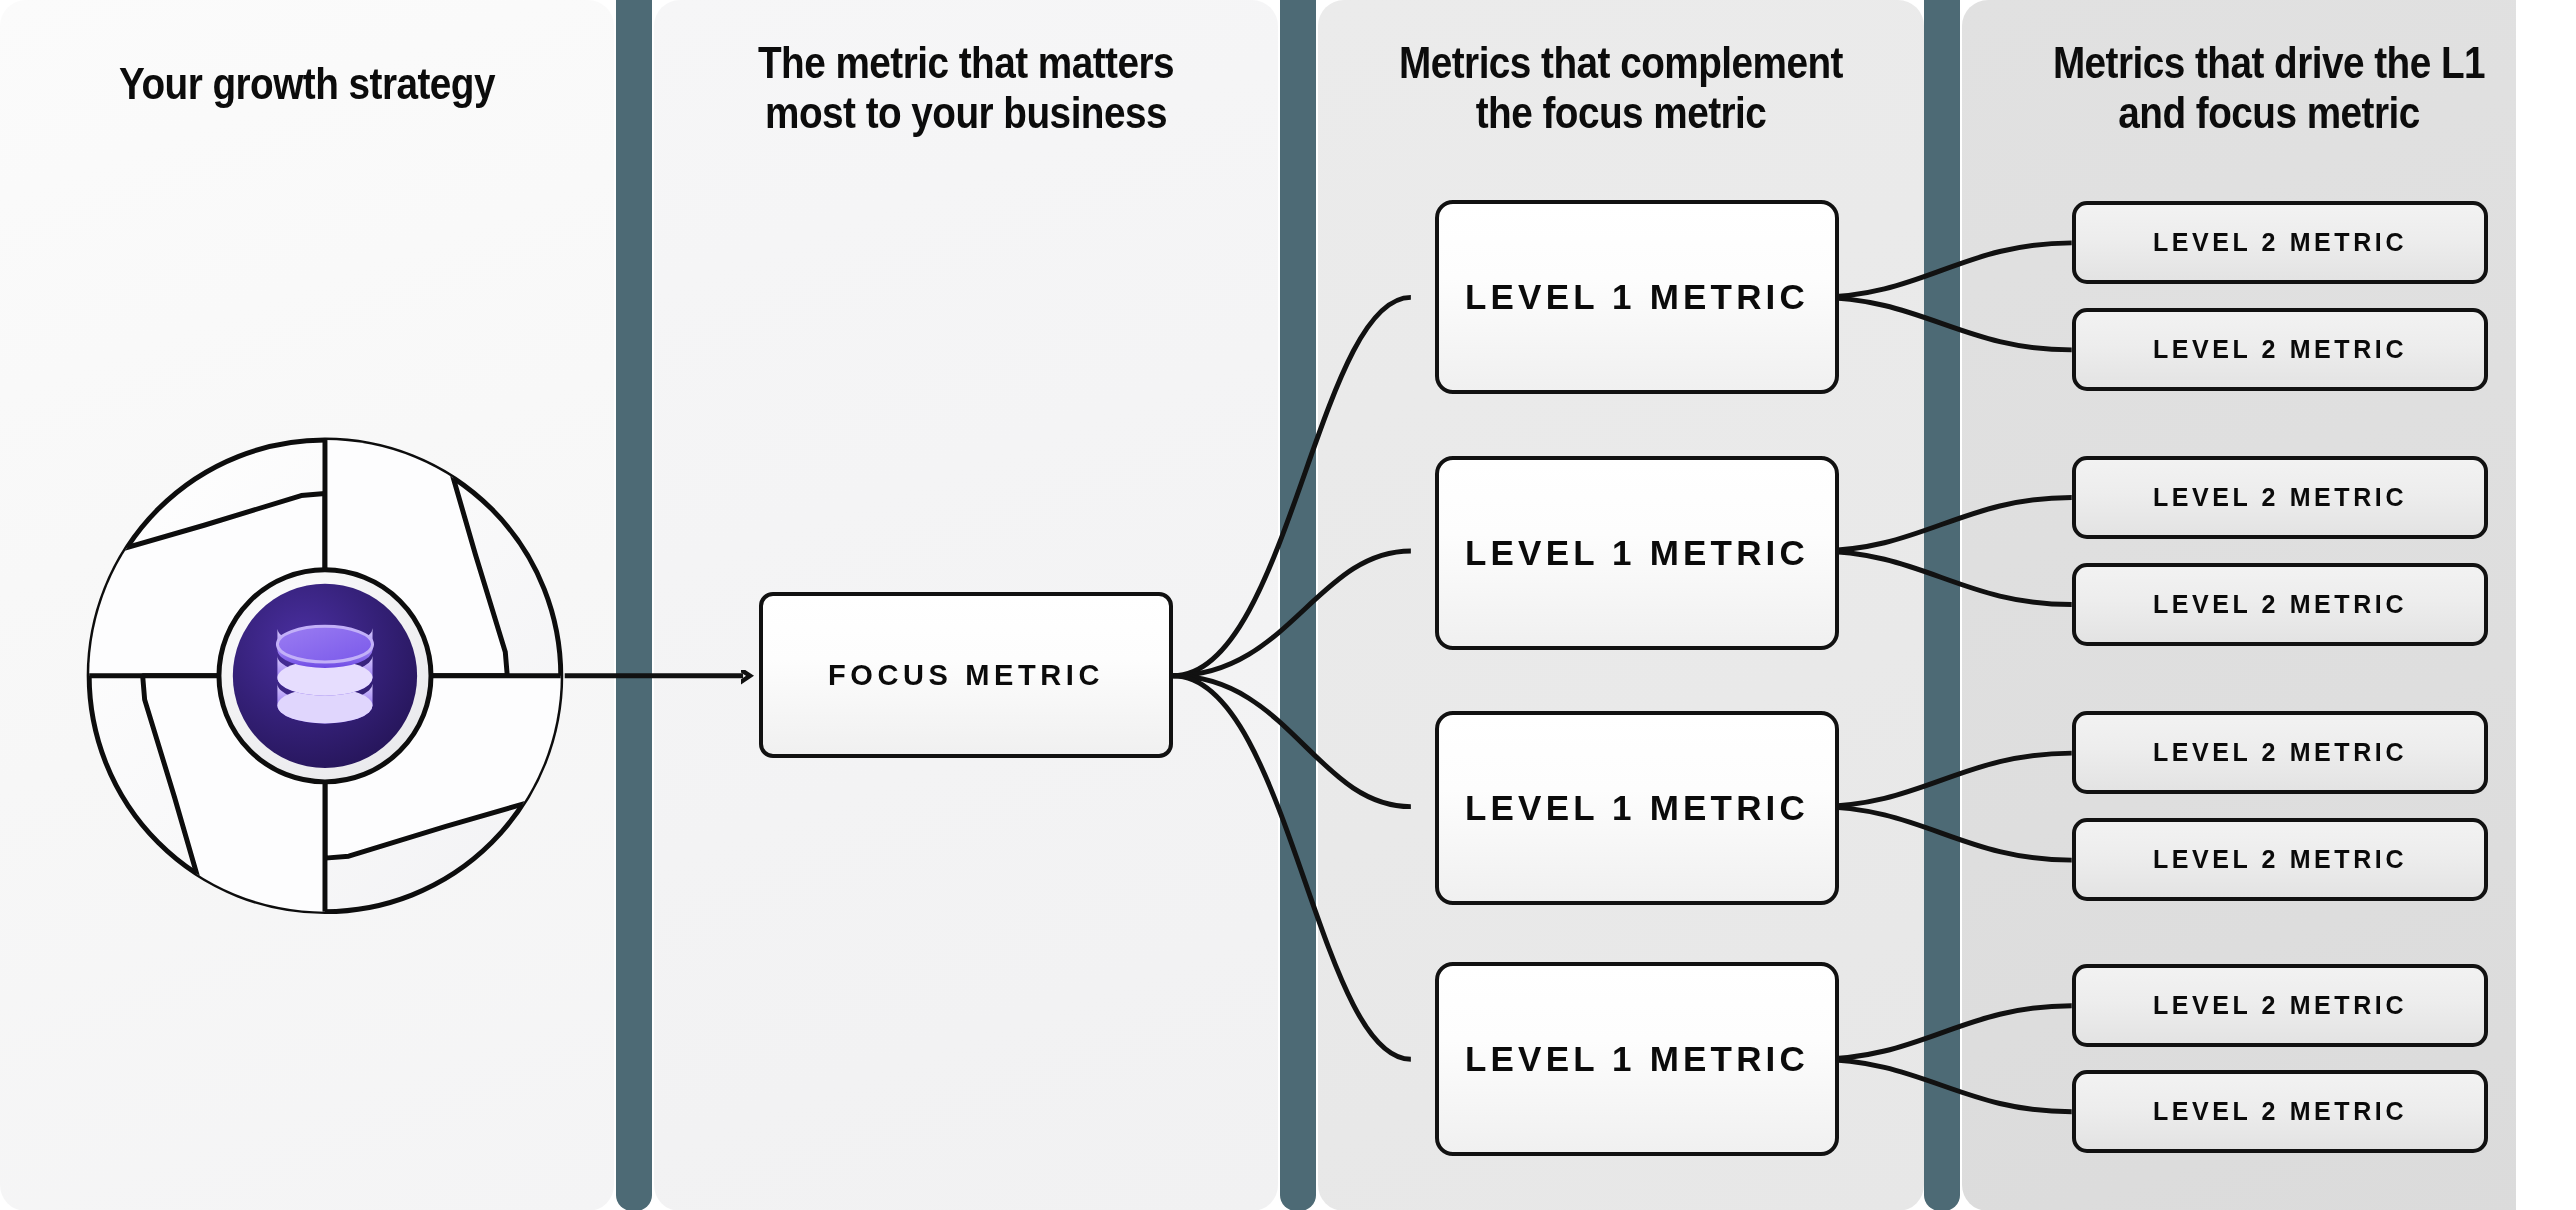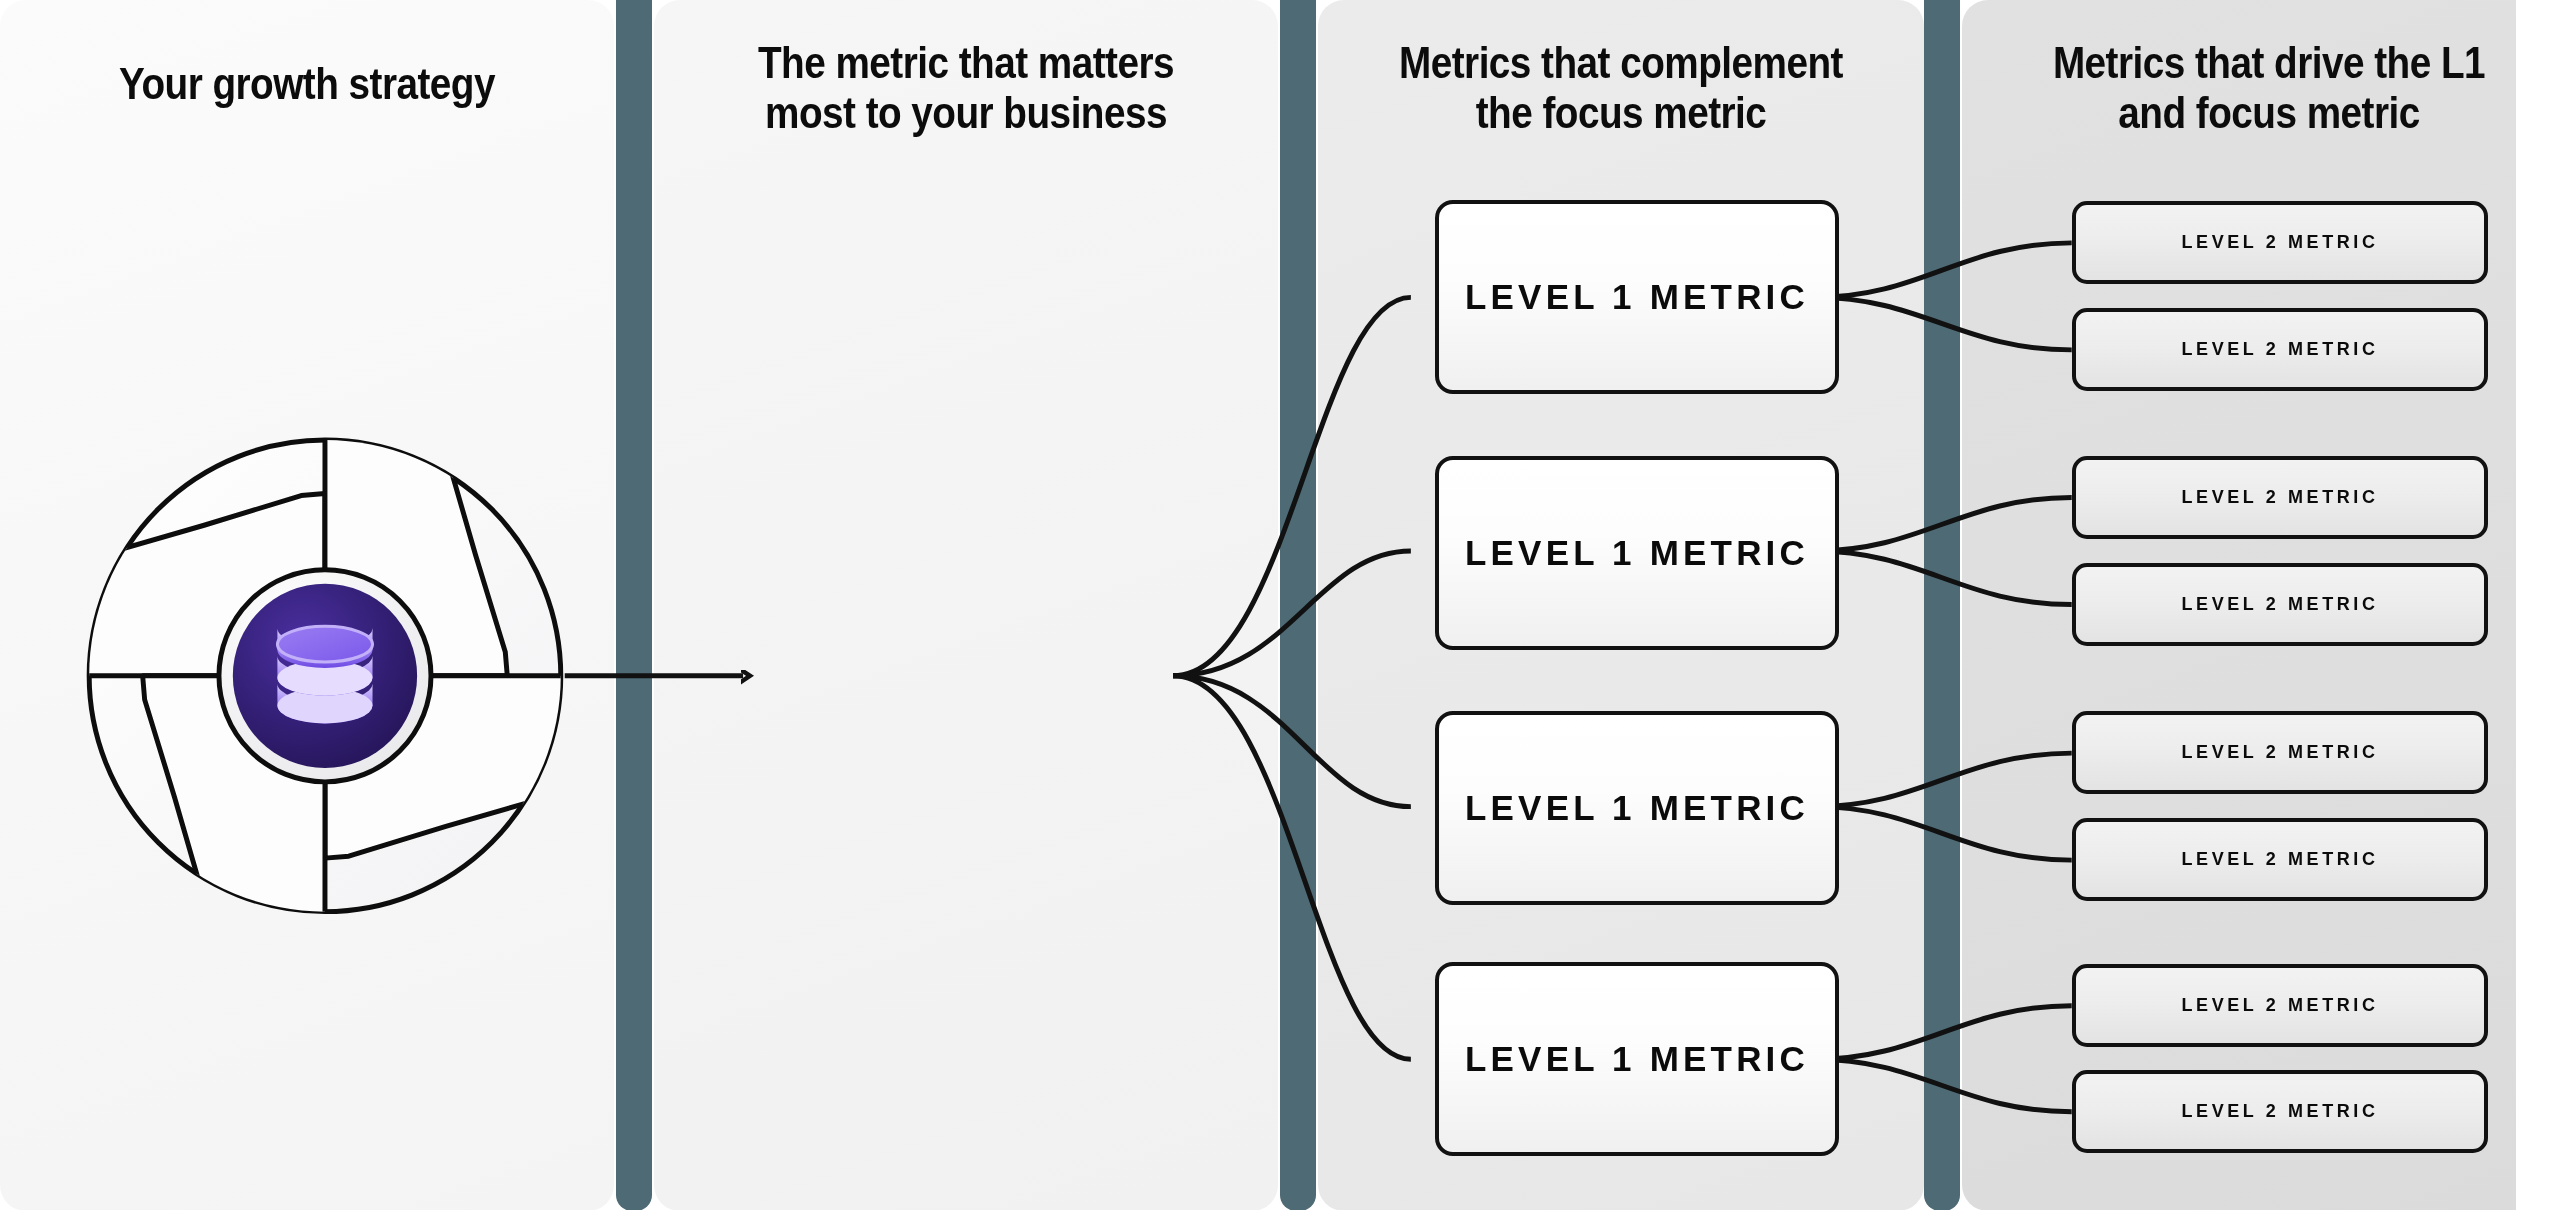--- a/index.html
+++ b/index.html
@@ -88,21 +88,21 @@
     background: linear-gradient(180deg, #ffffff 0%, #fdfdfd 40%, #f0f0f0 100%);
     z-index: 6;
   }
   .node.focus {
     font-size: 29px;
     letter-spacing: 4.6px;
     border-radius: 14px;
   }
   .node.lvl1 { font-size: 35px; margin-left: 24px; }
   .node.lvl2 {
-    font-size: 18px;
+    font-size: 25px;
     letter-spacing: 3.6px;
     border-radius: 15px;
     background: linear-gradient(180deg, #f2f2f2 0%, #ededed 45%, #e3e3e3 100%);
   }
 
   
   #links, #logo-svg {
     position: absolute;
     top: 0;
     left: 0;
@@ -219,20 +219,23 @@
 
       <path d="M280,684 a48,18 0 0 0 96,0 v-22 a48,18 0 0 1 -96,0 z" fill="url(#discGrad)"></path>
       <ellipse cx="328" cy="684" rx="48" ry="18" fill="#e6ddfe"></ellipse>
 
       <path d="M280,656 a48,18 0 0 0 96,0 v-22 a48,18 0 0 1 -96,0 z" fill="url(#discGrad)"></path>
       <ellipse cx="328" cy="650" rx="48" ry="18" fill="url(#discTopGrad)"></ellipse>
       <ellipse cx="328" cy="650" rx="48" ry="18" fill="none" stroke="#c2b0f8" stroke-width="3"></ellipse>
     </g>
   </svg>
 
+  <div class="node focus" style="left:759px; top:592px; width:414px; height:166px;">
+    <span>FOCUS METRIC</span>
+  </div>
 
   <div class="node lvl1" style="left:1411px; top:200px; width:404px; height:194px;">
     <span>LEVEL 1 METRIC</span>
   </div>
   <div class="node lvl1" style="left:1411px; top:456px; width:404px; height:194px;">
     <span>LEVEL 1 METRIC</span>
   </div>
   <div class="node lvl1" style="left:1411px; top:711px; width:404px; height:194px;">
     <span>LEVEL 1 METRIC</span>
   </div>

